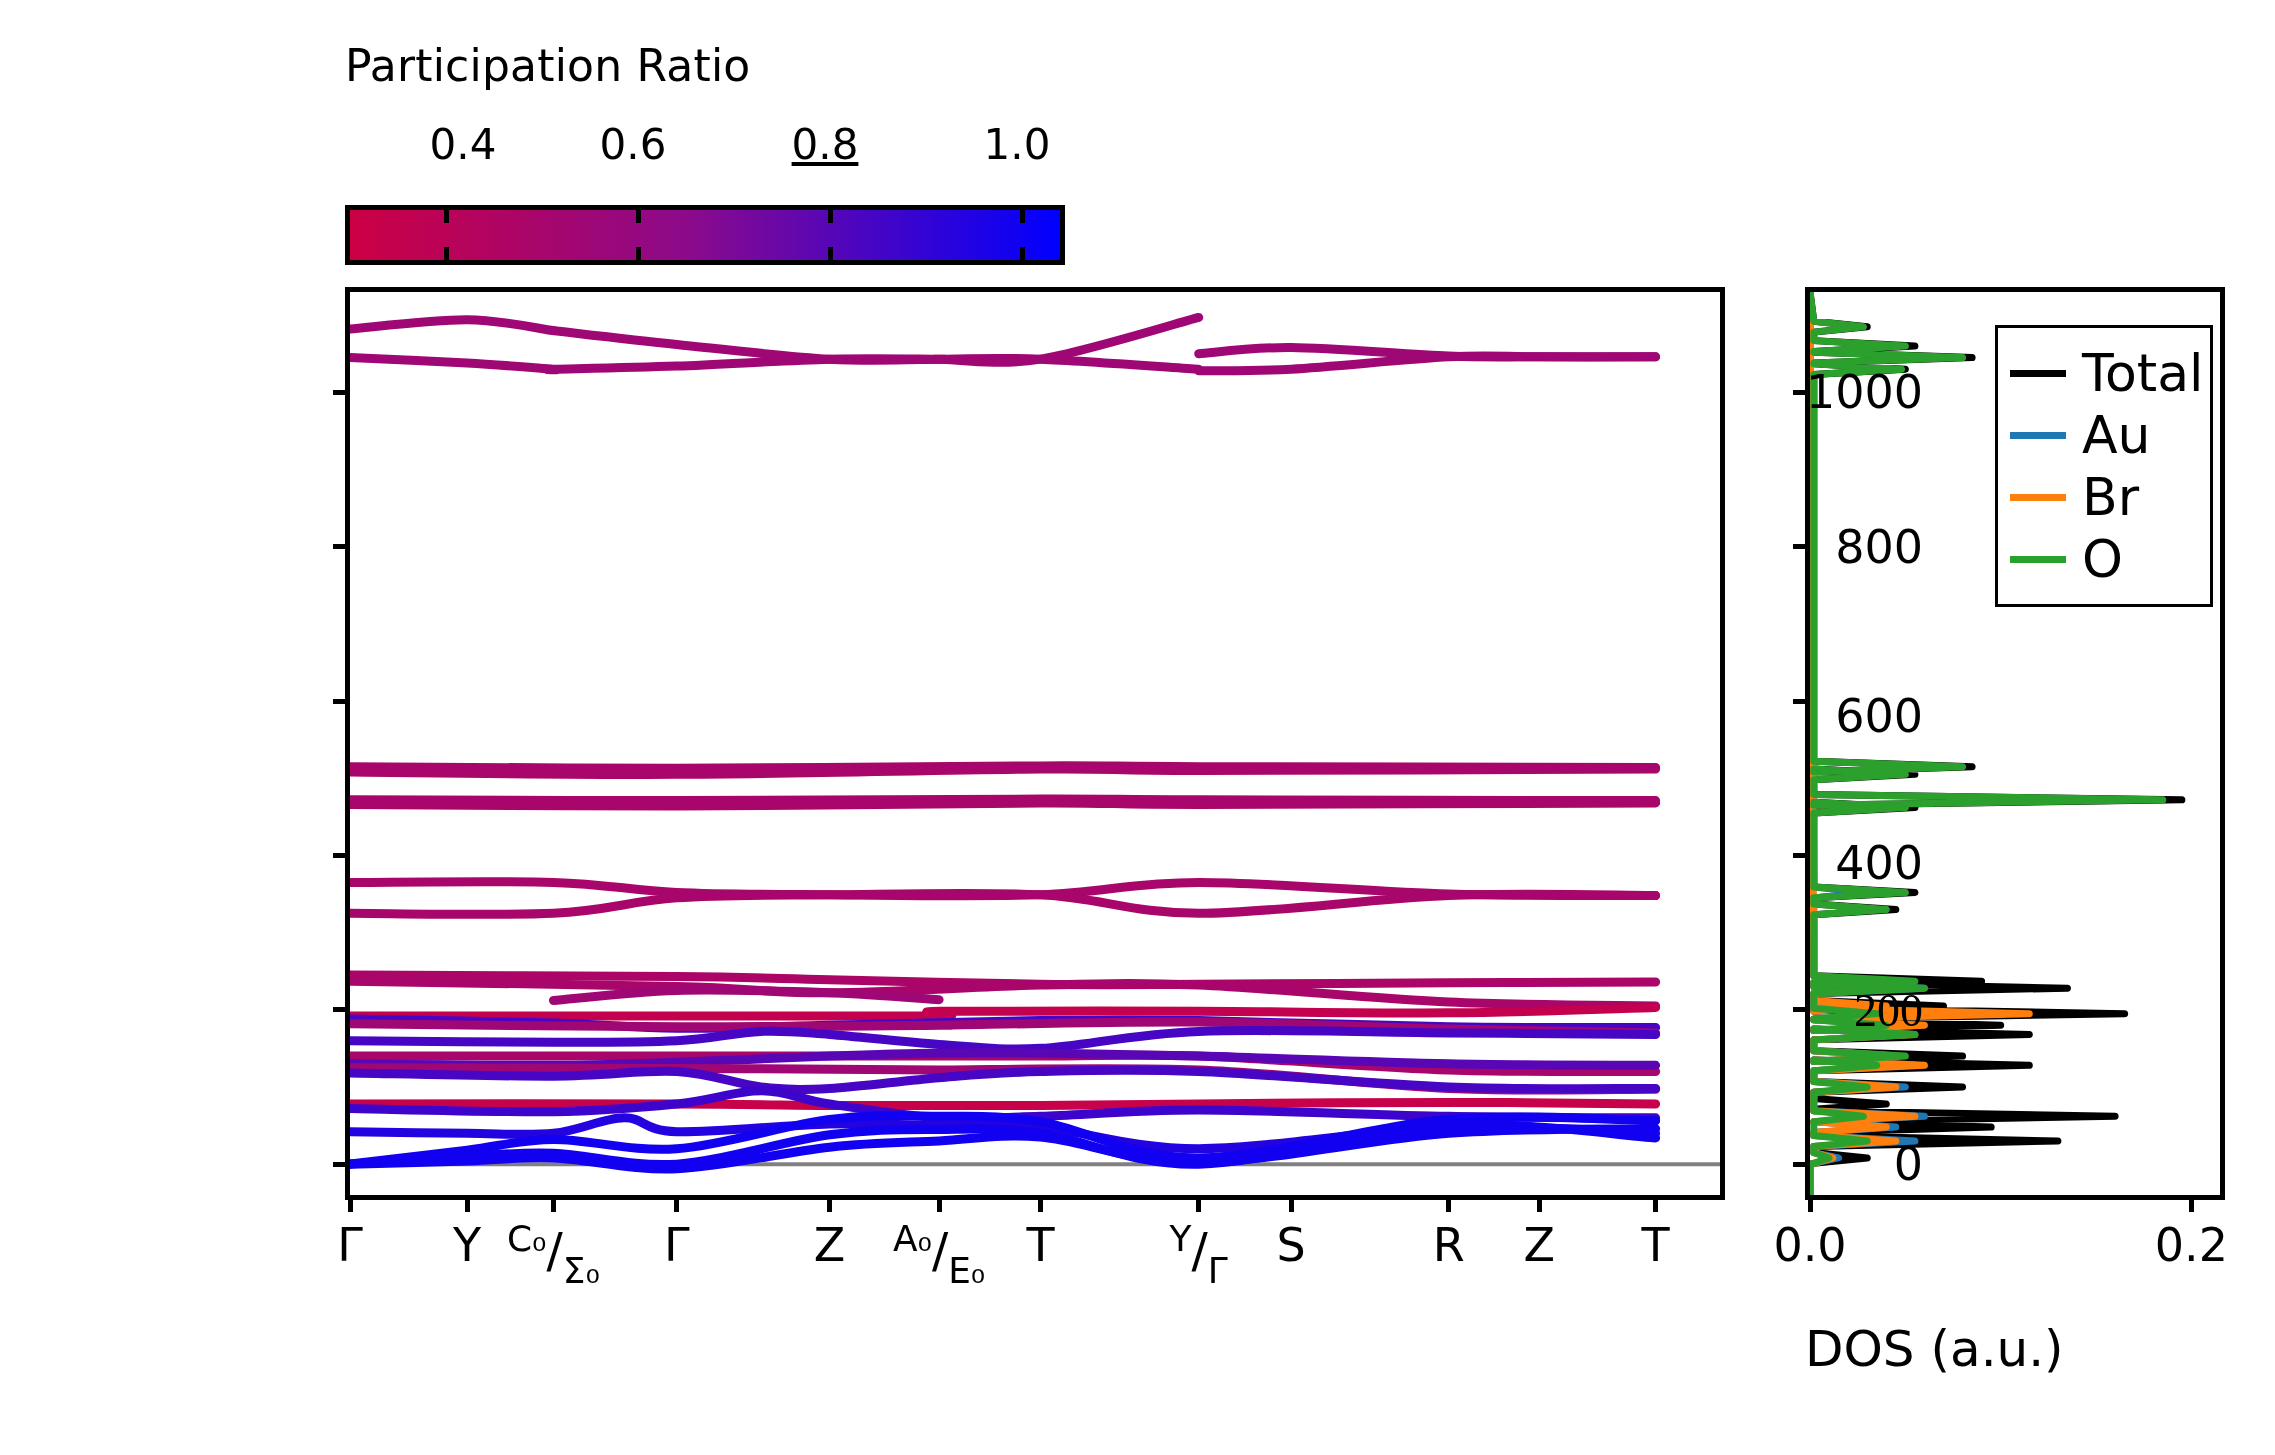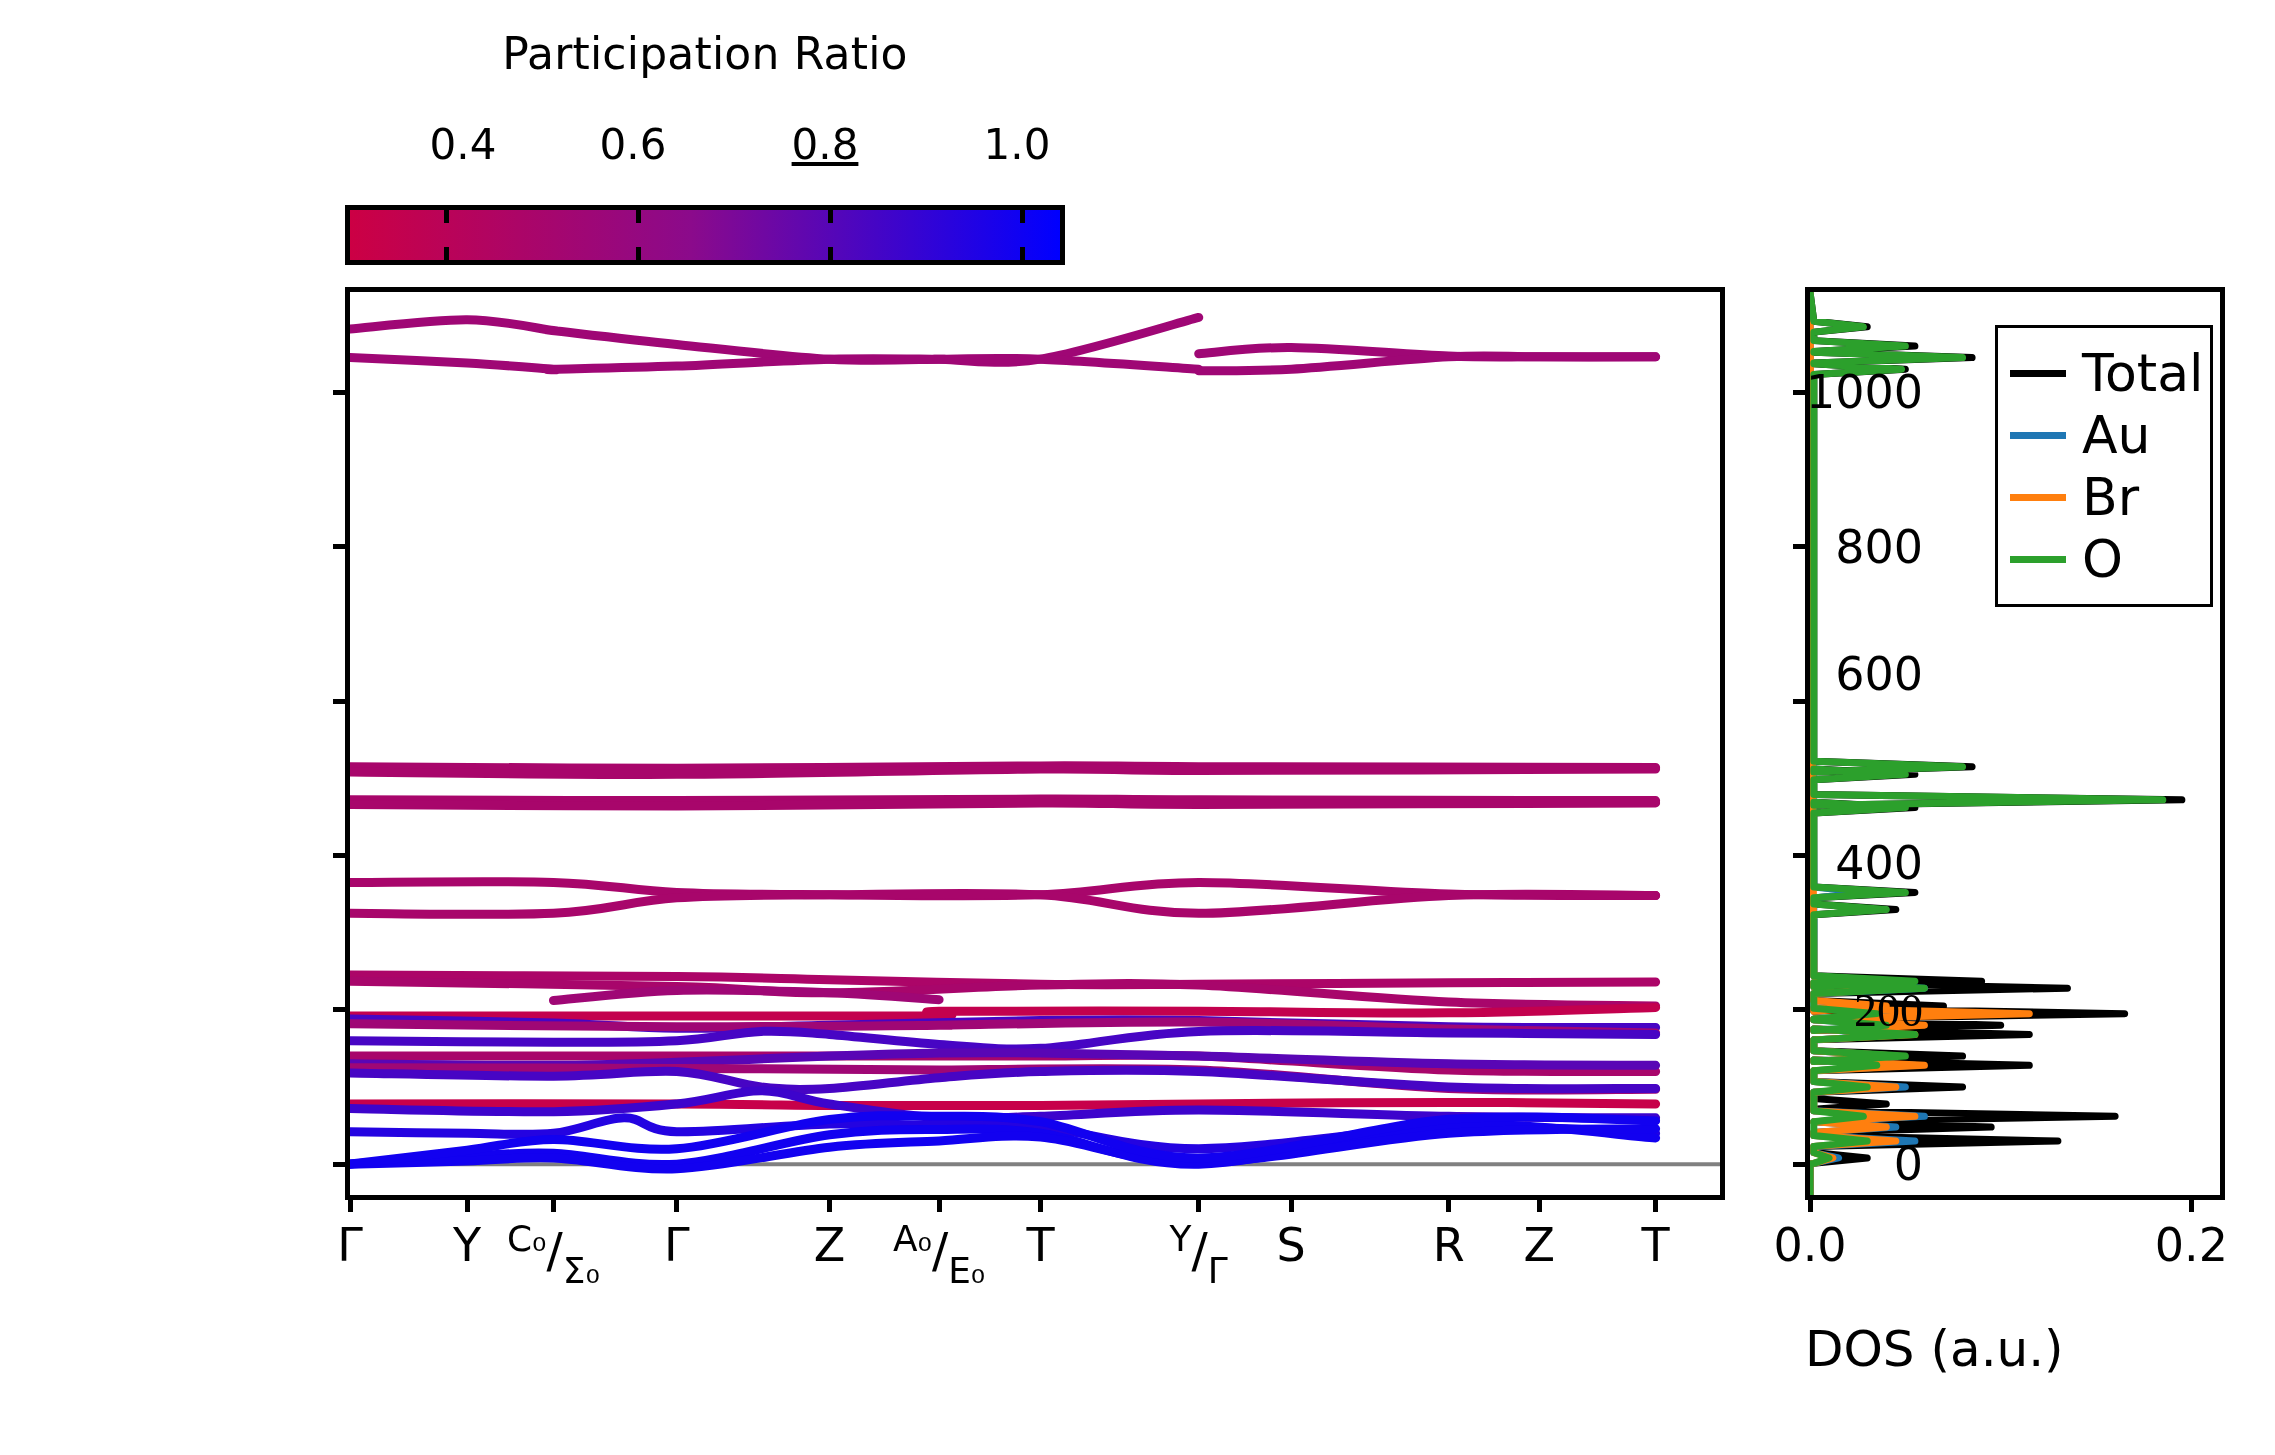--- a/index.html
+++ b/index.html
@@ -9,21 +9,21 @@
   .abs{position:absolute;}
 
   
   #cbar-wrap{left:345px;top:205px;width:720px;height:60px;}
   #cbar{position:absolute;left:0;top:0;width:720px;height:60px;
         border:5px solid #000;box-sizing:border-box;}
   #cbar-grad{position:absolute;left:0;top:0;width:100%;height:100%;}
   .cb-tick{position:absolute;width:5px;background:#000;}
   .cb-tick.top{top:0;height:13px;}
   .cb-tick.bot{bottom:0;height:13px;}
-  #cbar-title{left:345px;top:28px;width:720px;text-align:center;
+  #cbar-title{left:345px;top:40px;width:720px;text-align:left;
               font-size:44px;letter-spacing:.2px;}
   .cb-lab{position:absolute;top:120px;font-size:42px;text-align:center;width:140px;}
 
   
   #band-panel{left:345px;top:287px;width:1380px;height:913px;
               border:5px solid #000;box-sizing:border-box;background:#fff;}
   #band-svg{position:absolute;left:0;top:0;width:100%;height:100%;}
 
   
   #dos-panel{left:1805px;top:287px;width:420px;height:913px;
@@ -162,21 +162,21 @@
 
   <div class="abs" id="dos-xtitle">DOS (a.u.)</div>
 
 <div class="cb-lab" style="left: 393px;">0.4</div>
     <div class="cb-lab" style="left: 563px;">0.6</div>
     <div class="cb-lab" style="left: 755px; text-decoration: underline;">0.8</div>
     <div class="cb-lab" style="left: 947px;">1.0</div>
     <div class="ylab" style="top: 1164.13px;">0</div>
     <div class="ylab" style="top: 1009.77px; font-family: Liberation Serif, serif;">200</div>
     <div class="ylab" style="top: 855.41px; margin-top: 8px;">400</div>
-    <div class="ylab" style="top: 674px; text-align: center;">600</div>
+    <div class="ylab" style="top: 716px; text-align: center;">600</div>
     <div class="ylab" style="top: 546.692px;">800</div>
     <div class="ylab" style="top: 392.333px;">1000</div>
     <div class="xlab" style="left: 350px;">Γ</div>
     <div class="xlab" style="left: 467.135px;">Y</div>
     <div class="xlab" style="left: 553.445px;"><span style="font-size:.78em;vertical-align:.45em">C₀</span><span class="sl">/</span><span style="font-size:.78em;vertical-align:-.45em">Σ₀</span></div>
     <div class="xlab" style="left: 676.745px;">Γ</div>
     <div class="xlab" style="left: 829.5px;">Z</div>
     <div class="xlab" style="left: 939.1px;"><span style="font-size:.78em;vertical-align:.45em">A₀</span><span class="sl">/</span><span style="font-size:.78em;vertical-align:-.45em">E₀</span></div>
     <div class="xlab" style="left: 1040.48px;">T</div>
     <div class="xlab" style="left: 1198.71px;"><span style="font-size:.78em;vertical-align:.45em">Y</span><span class="sl">/</span><span style="font-size:.78em;vertical-align:-.45em">Γ</span></div>

